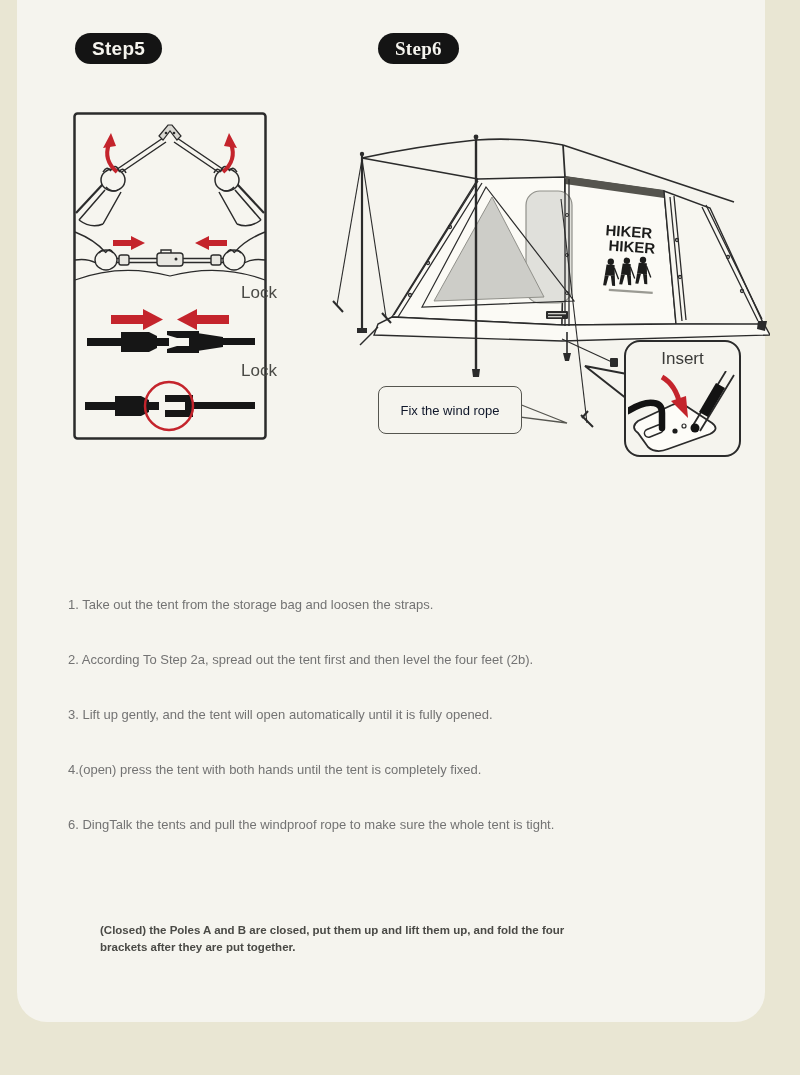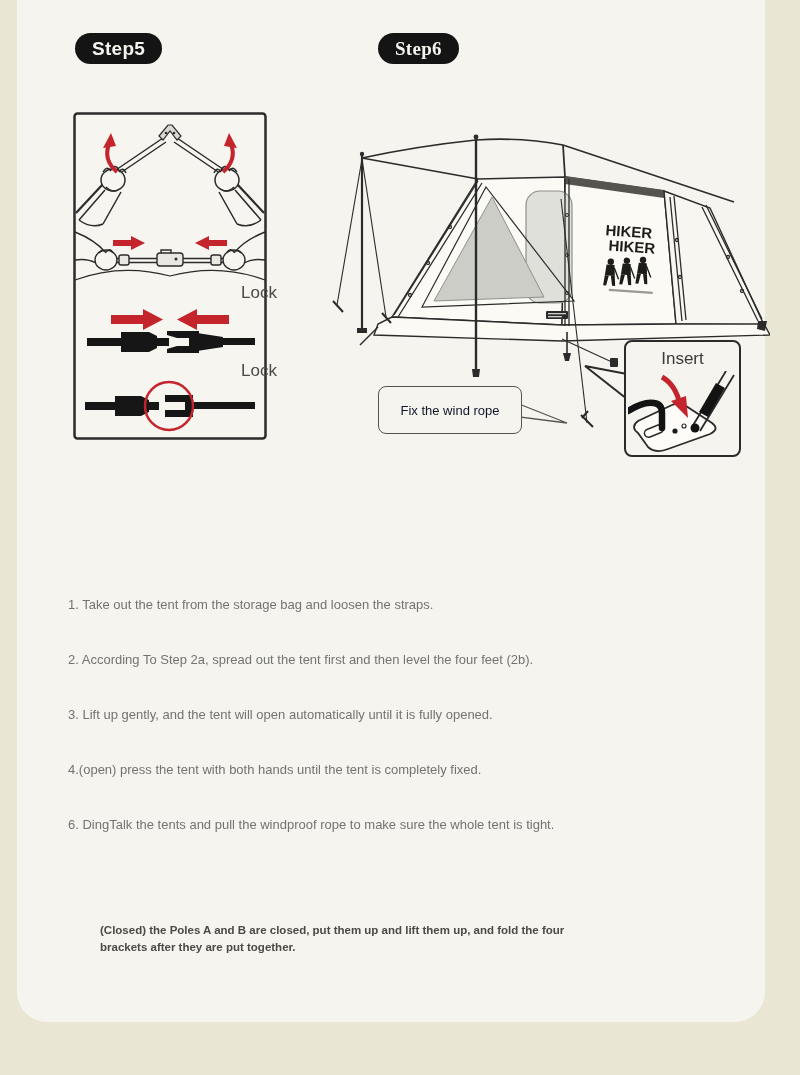--- a/index.html
+++ b/index.html
@@ -35,21 +35,21 @@
   .tails { position:absolute; left:0; top:0; width:800px; height:1075px; pointer-events:none; }
 
   .bubble-fix {
     position:absolute; left:378px; top:386px; width:142px; height:46px;
     background:#f5f4ee; border:1.5px solid #55554f; border-radius:8px;
     display:flex; align-items:center; justify-content:center;
     font-size:13px; color:#0f172a;
   }
   .bubble-insert {
     position:absolute; left:624px; top:340px; width:113px; height:113px;
-    background:#f5f4ee; border:2.5px solid #2b2b2b; border-radius:8px;
+    background:#f5f4ee; border:2.5px solid #2b2b2b; border-radius:16px;
   }
   .bubble-insert .title {
     text-align:center; margin-top:7px; font-size:17px; color:#3a3a38;
   }
   .bubble-insert svg { position:absolute; left:2px; bottom:2px; }
 
   .instructions { position:absolute; left:68px; top:596px; width:640px; }
   .instr { font-size:13px; line-height:17px; margin:0 0 38px 0; color:#737373; }
   .note {
     position:absolute; left:100px; top:922px; width:505px;

